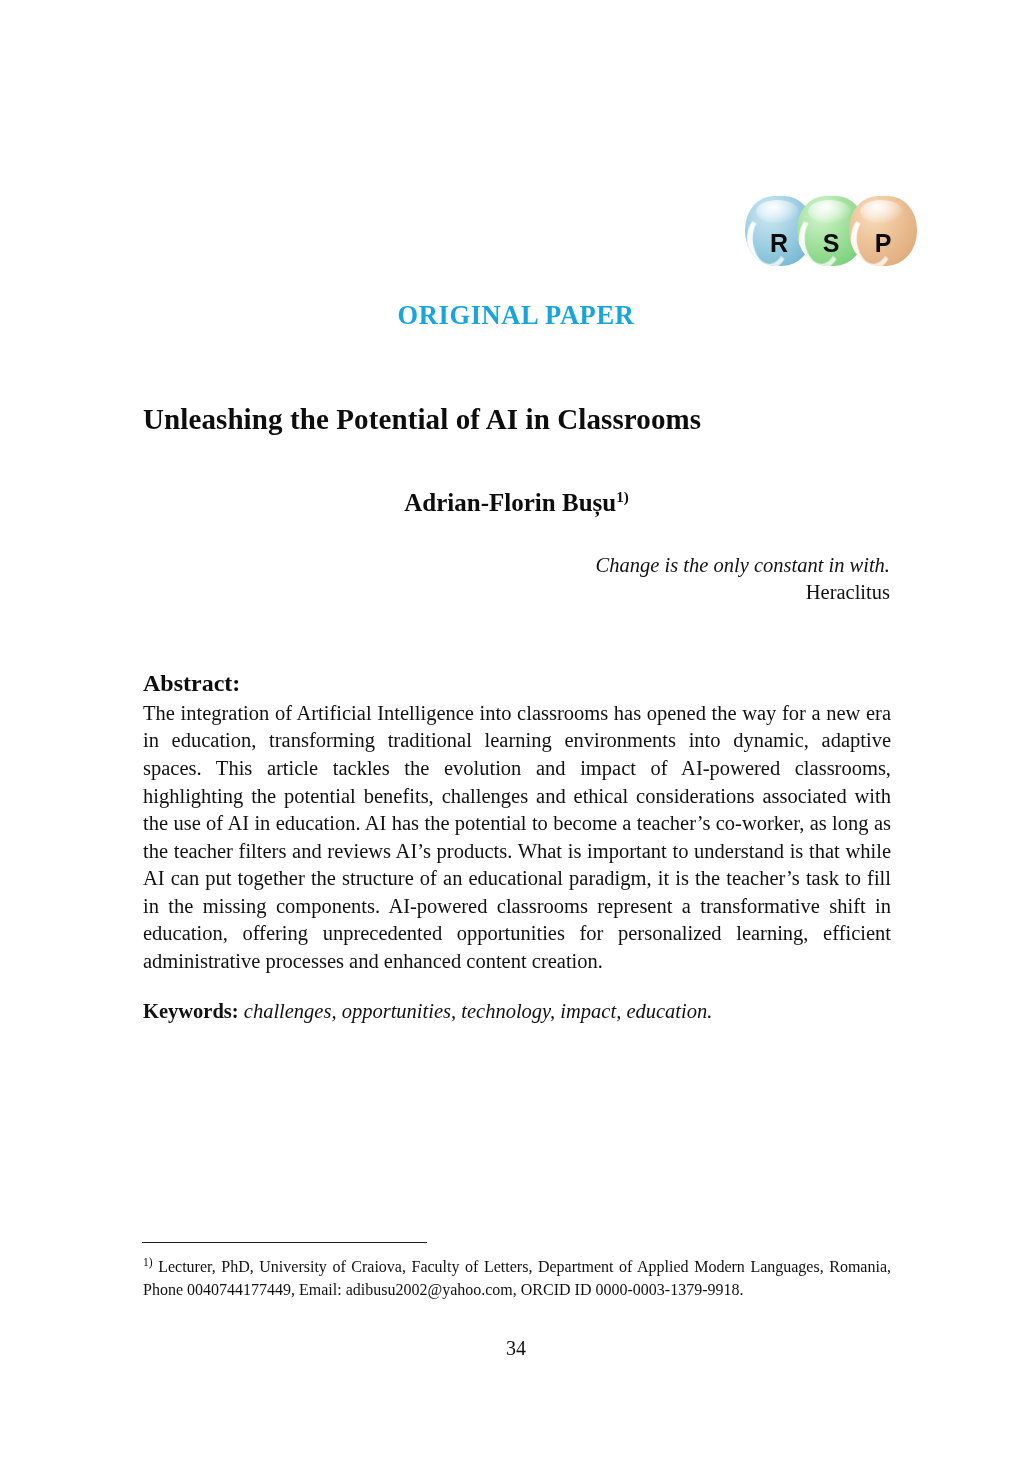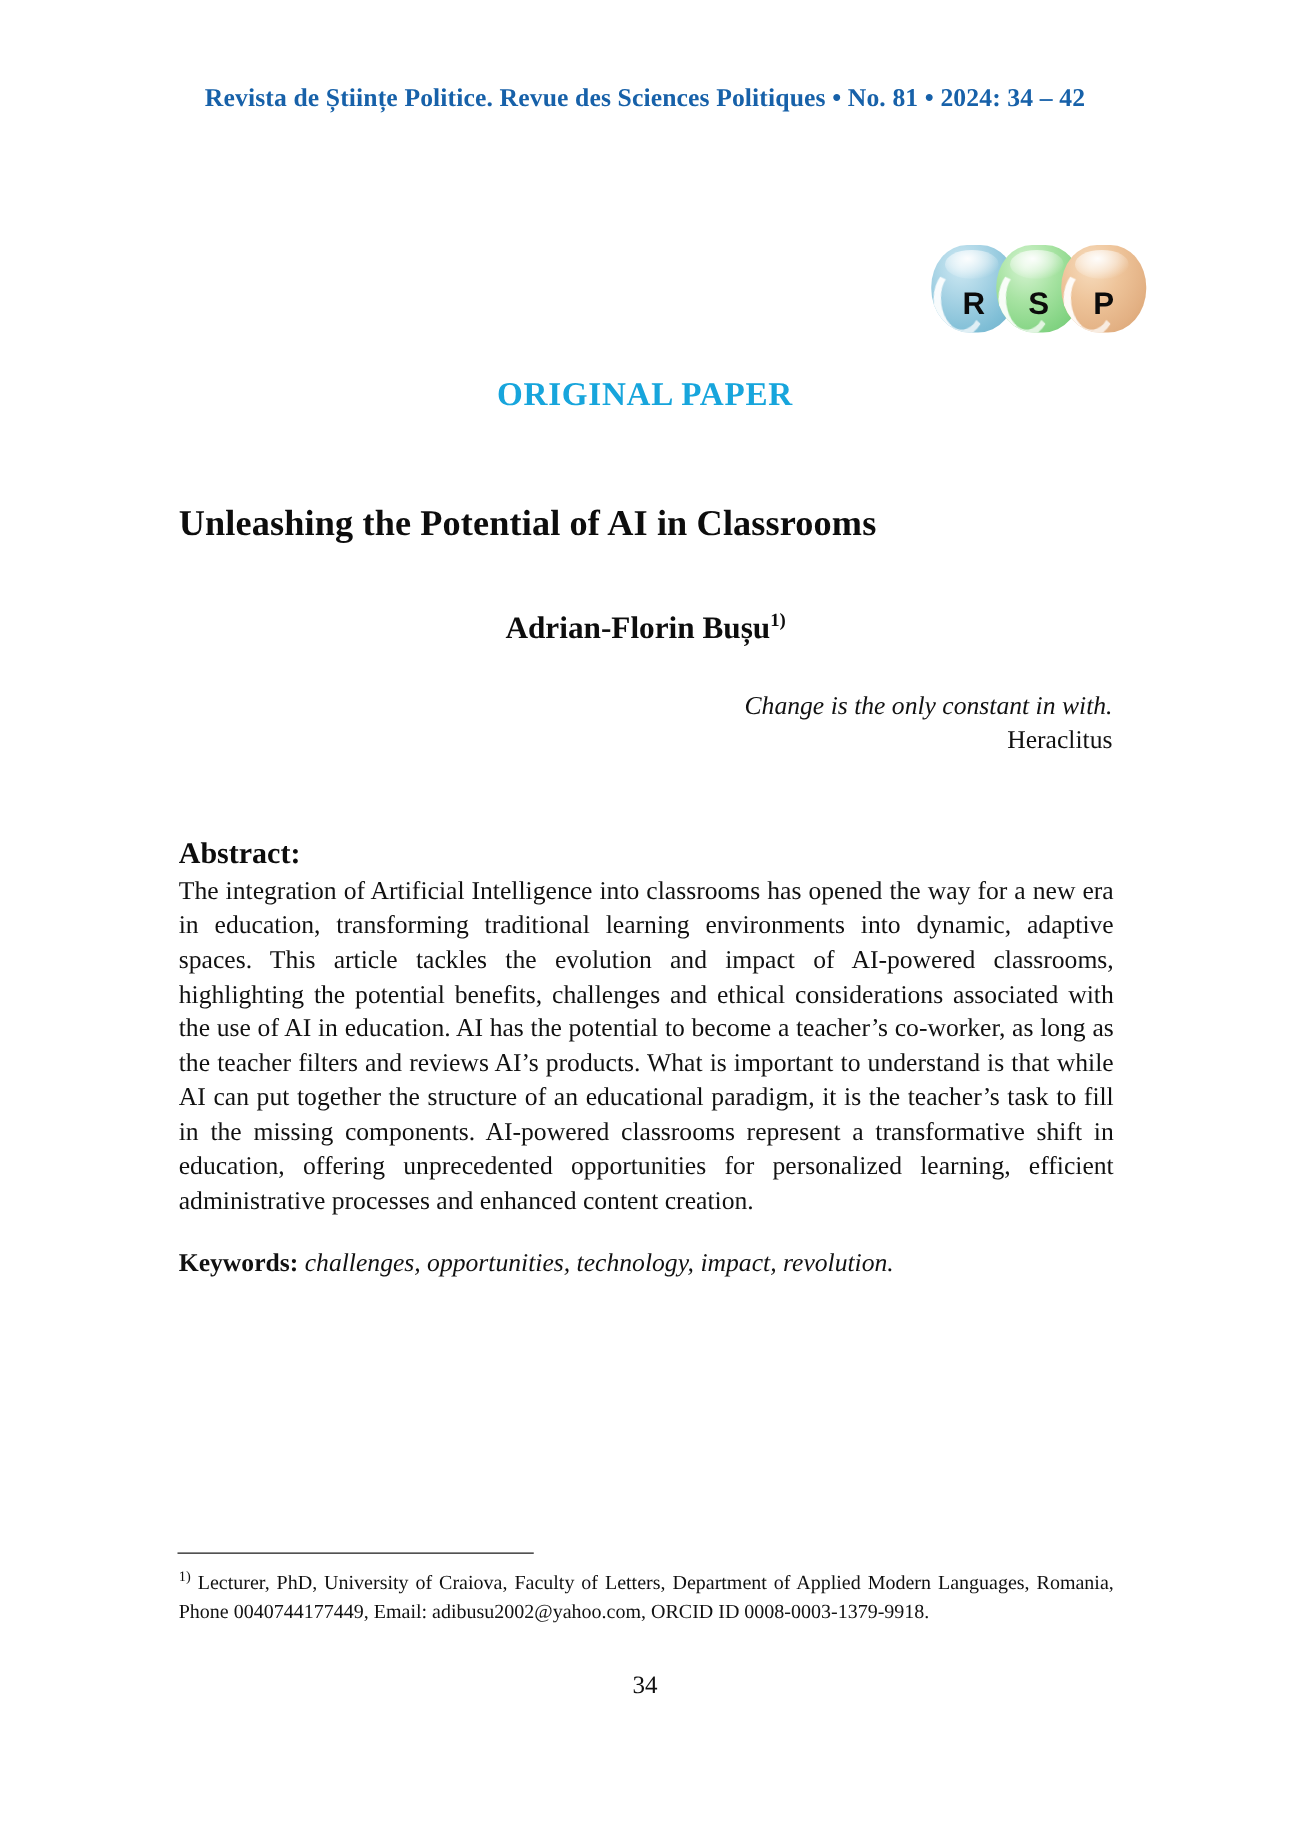--- a/index.html
+++ b/index.html
@@ -249,21 +249,20 @@
     text-align: center;
     font-size: 20px;
     color: #111111;
   }
 </style>
 </head>
 <body>
 
 <div class="page">
 
-  <div class="running-head">Revista de Științe Politice. Revue des Sciences Politiques • No. 81 • 2024: 34 – 42</div>
 
   <div class="logo">
     <div class="logo-blob blob-r">
       <span class="gloss-top"></span>
       <span class="gloss-arc"></span>
       <span class="glyph">R</span>
     </div>
     <div class="logo-blob blob-s">
       <span class="gloss-top"></span>
       <span class="gloss-arc"></span>
@@ -287,26 +286,26 @@
   <div class="epigraph">
     <span class="quote">Change is the only constant in with.</span>
     <span class="attrib">Heraclitus</span>
   </div>
 
   <div class="abstract-block">
     <div class="abstract-label">Abstract:</div>
     <p class="abstract-text">The integration of Artificial Intelligence into classrooms has opened the way for a new era in education, transforming traditional learning environments into dynamic, adaptive spaces. This article tackles the evolution and impact of AI-powered classrooms, highlighting the potential benefits, challenges and ethical considerations associated with the use of AI in education. AI has the potential to become a teacher’s co-worker, as long as the teacher filters and reviews AI’s products. What is important to understand is that while AI can put together the structure of an educational paradigm, it is the teacher’s task to fill in the missing components. AI-powered classrooms represent a transformative shift in education, offering unprecedented opportunities for personalized learning, efficient administrative processes and enhanced content creation.</p>
     <div class="keywords">
       <span class="kw-label">Keywords:</span>
-      <span class="kw-list">challenges, opportunities, technology, impact, revolution.</span>
+      <span class="kw-list">challenges, opportunities, technology, impact, education.</span>
     </div>
   </div>
 
   <div class="footnote-rule"></div>
 
   <div class="footnote">
     <sup>1)</sup>
-    <span>Lecturer, PhD, University of Craiova, Faculty of Letters, Department of Applied Modern Languages, Romania, Phone 0040744177449, Email: adibusu2002@yahoo.com, ORCID ID 0008-0003-1379-9918.</span>
+    <span>Lecturer, PhD, University of Craiova, Faculty of Letters, Department of Applied Modern Languages, Romania, Phone 0040744177449, Email: adibusu2002@yahoo.com, ORCID ID 0000-0003-1379-9918.</span>
   </div>
 
   <div class="page-number">34</div>
 
 </div>
 
 </body></html>

